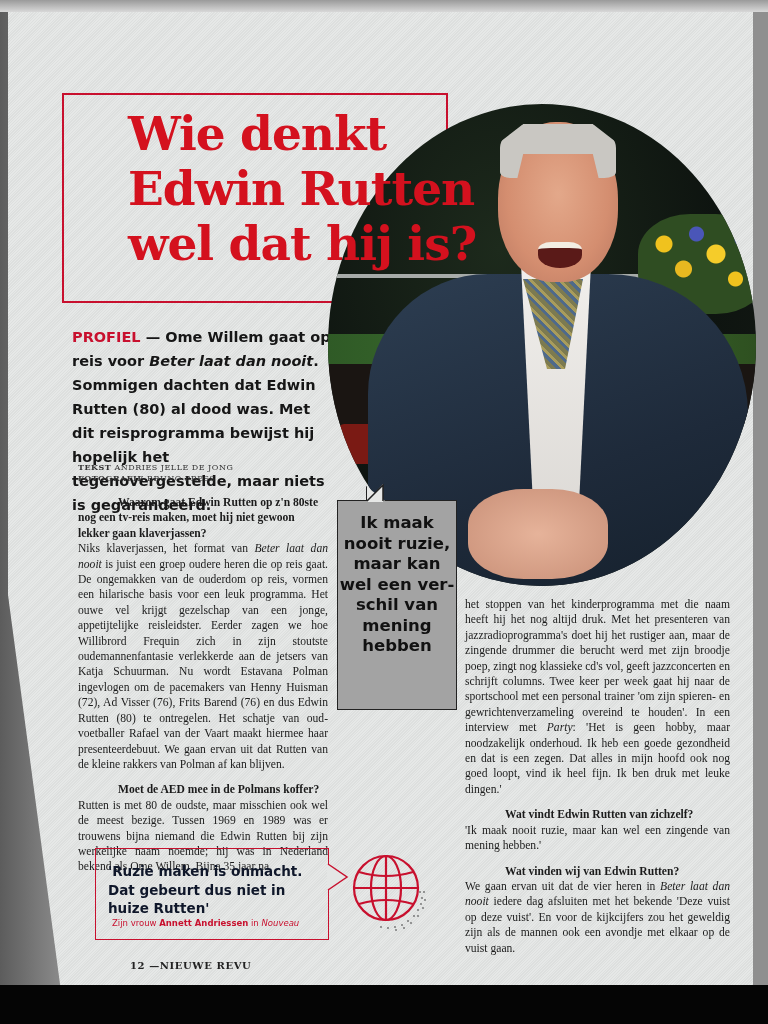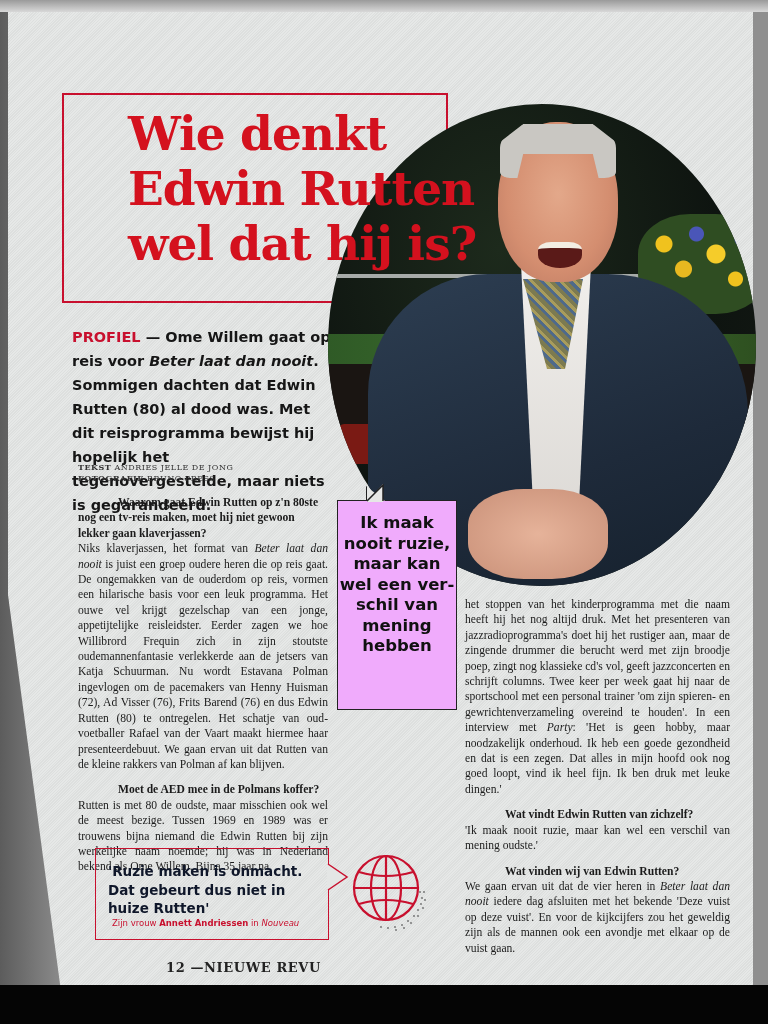--- a/index.html
+++ b/index.html
@@ -140,21 +140,21 @@
     .col-left { left: 78px; top: 495px; width: 250px; }
     .col-right { left: 465px; top: 597px; width: 265px; }
     .col p { margin-bottom: 0; }
     .col .q { font-weight: bold; text-indent: 40px; margin-top: 10px; text-align: left; }
     .col .q.first { margin-top: 0; }
     .col em { font-style: italic; }
 
     
     .pull-box {
       position: absolute; left: 337px; top: 500px; width: 120px; height: 210px;
-      border: 1.5px solid #222; background: #f0abfc; z-index: 3;
+      border: 1.5px solid #222; background: #a3a3a3; z-index: 3;
     }
     .pull-box::before {
       content: ""; position: absolute; left: 28px; top: -15px; width: 18px; height: 15px;
       background: #e6e7e6; border-left: 1.5px solid #222; border-top: 0;
       clip-path: polygon(0 0, 100% 100%, 0 100%);
     }
     .pull-tail {
       position: absolute; left: 365px; top: 484px; width: 20px; height: 18px; z-index: 4;
     }
     .pull-text {
@@ -178,21 +178,21 @@
       position: absolute; left: 112px; top: 918px; width: 220px;
       font-family: "DejaVu Sans", sans-serif; font-size: 8.5px; color: #c8102e;
     }
     .quote-attr b { font-weight: bold; }
     .quote-attr i { font-style: italic; }
     .globe { position: absolute; left: 350px; top: 852px; width: 80px; height: 80px; }
 
     .folio {
       position: absolute; left: 130px; top: 960px;
       font-family: "DejaVu Serif", serif; font-weight: bold;
-      font-size: 13px; letter-spacing: 0.6px; color: #222; margin-left: 36px;
+      font-size: 10px; letter-spacing: 0.6px; color: #222;
     }
   </style>
 </head>
 <body>
 
 <div class="bg-left"></div>
 <div class="right-edge"></div>
 <div class="page"></div>
 <div class="top-edge"></div>
 <div class="bg-bottom"></div>
@@ -240,21 +240,21 @@
   <p class="pull-text">Ik maak nooit ruzie, maar kan wel een ver-schil van mening hebben</p>
 </div>
 <svg class="pull-tail" viewBox="0 0 20 18">
   <polygon points="2,18 18,0 18,18" fill="#e6e7e6"></polygon>
   <polyline points="2,17 18,1 18,17" fill="none" stroke="#222" stroke-width="1.5"></polyline>
 </svg>
 
 <div class="col col-right">
   <p><span>het stoppen van het kinderprogramma met die naam heeft hij het nog altijd druk. Met het presenteren van jazzradioprogramma's doet hij het rustiger aan, maar de zingende drummer die berucht werd met zijn broodje poep, zingt nog klassieke cd's vol, geeft jazzconcerten en schrijft columns. Twee keer per week gaat hij naar de sportschool met een personal trainer 'om zijn spieren- en gewrichtenverzameling overeind te houden'. In een interview met </span><em>Party</em><span>: 'Het is geen hobby, maar noodzakelijk onderhoud. Ik heb een goede gezondheid en dat is een zegen. Dat alles in mijn hoofd ook nog goed loopt, vind ik heel fijn. Ik ben druk met leuke dingen.'</span></p>
   <p class="q">Wat vindt Edwin Rutten van zichzelf?</p>
-  <p>'Ik maak nooit ruzie, maar kan wel een verschil van mening oudste.'</p>
+  <p>'Ik maak nooit ruzie, maar kan wel een zingende van mening hebben.'</p>
   <p class="q">Wat vinden wij van Edwin Rutten?</p>
   <p><span>We gaan ervan uit dat de vier heren in </span><em>Beter laat dan nooit</em><span> iedere dag afsluiten met het bekende 'Deze vuist op deze vuist'. En voor de kijkcijfers zou het geweldig zijn als de mannen ook een avondje met elkaar op de vuist gaan.</span></p>
 </div>
 
 <div class="quote-box"></div>
 <svg class="quote-tail" viewBox="0 0 22 30">
   <polygon points="0,2 20,15 0,28" fill="#e4e6e5"></polygon>
   <polyline points="1,2 20,15 1,28" fill="none" stroke="#c8102e" stroke-width="1.5"></polyline>
 </svg>
 <p class="quote-text">'Ruzie maken is onmacht. Dat gebeurt dus niet in huize Rutten'</p>

